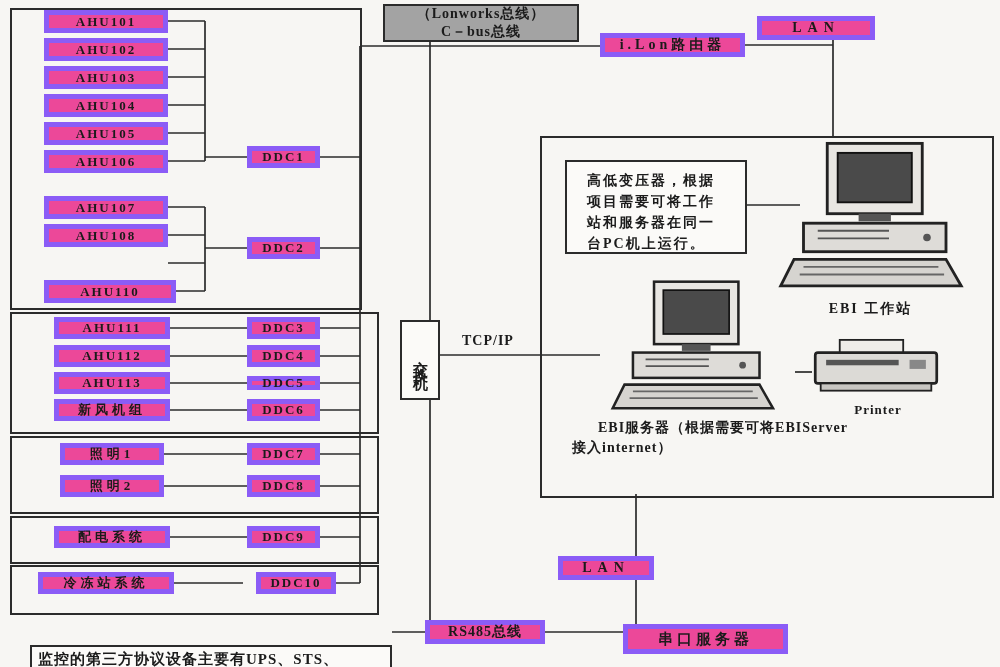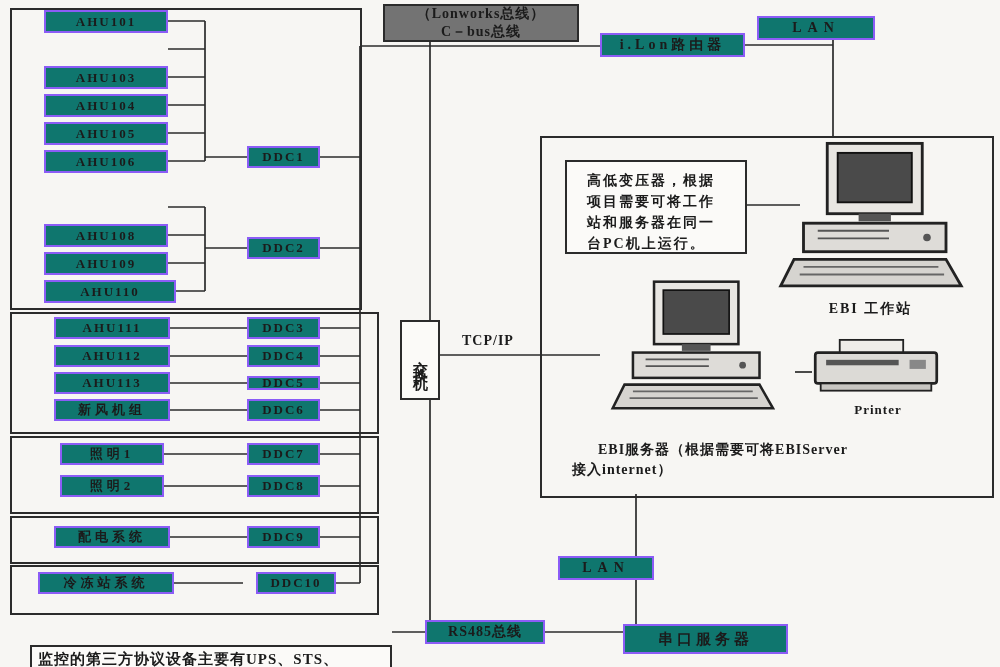--- a/index.html
+++ b/index.html
@@ -4,51 +4,51 @@
 <style>
   html,body{margin:0;padding:0;background:#e9e8e5;}
   .stage{
     position:relative;width:1000px;height:667px;margin:0 auto;
     background:#f7f6f3;overflow:hidden;
     font-family:"Liberation Serif","DejaVu Serif",serif;color:#1b1b1b;
   }
   .wires{position:absolute;left:0;top:0;z-index:1;}
   .gbox{position:absolute;border:2px solid #2b2b2b;background:transparent;z-index:2;}
   .cell{
-    position:absolute;border:2px solid #8b5cf6;background:#0f766e;z-index:3;
+    position:absolute;border:5px solid #8b5cf6;background:#ec4899;z-index:3;
     display:flex;align-items:center;justify-content:center;
     font-size:13px;font-weight:600;letter-spacing:2px;box-sizing:border-box;
     white-space:nowrap;
   }
   .cell.cjk{letter-spacing:4px;}
   .lanbox{letter-spacing:6px;font-size:14px;}
   .plain{position:absolute;z-index:3;font-weight:600;}
   .twoLine{
-    position:absolute;z-index:3;border:2px solid #2b2b2b;background:#737373;
+    position:absolute;z-index:3;border:2px solid #2b2b2b;background:#a3a3a3;
     display:flex;flex-direction:column;align-items:center;justify-content:center;
     font-size:14px;font-weight:600;line-height:18px;letter-spacing:1px;box-sizing:border-box;
   }
   .switch{
     position:absolute;z-index:3;border:2px solid #2b2b2b;background:#fbfaf8;
     display:flex;align-items:center;justify-content:center;
     writing-mode:vertical-rl;text-orientation:upright;
     font-size:15px;font-weight:700;letter-spacing:8px;box-sizing:border-box;
   }
   .noteBox{
     position:absolute;z-index:3;border:2px solid #2b2b2b;background:#fbfaf8;
     font-size:14px;font-weight:600;line-height:21px;letter-spacing:2px;
     padding:8px 20px;box-sizing:border-box;
   }
   .tpBox{
     position:absolute;z-index:3;border:2px solid #2b2b2b;background:#fbfaf8;
     font-size:15px;font-weight:700;line-height:22px;letter-spacing:1px;
     padding:1px 6px;box-sizing:border-box;
   }
   .caption{position:absolute;z-index:3;font-size:14px;font-weight:600;line-height:20px;letter-spacing:1px;}
-  .caption .l1{padding-left:26px;margin-top:22px;}
+  .caption .l1{padding-left:26px;}
   .iconwrap{position:absolute;z-index:3;}
   .lbl{position:absolute;z-index:3;font-size:14px;font-weight:600;letter-spacing:2px;text-align:center;}
 </style>
 </head>
 <body>
 
 <div class="stage">
 
   <svg class="wires" width="1000" height="667">
     <g stroke="#2b2b2b" stroke-width="1.7" fill="none">
@@ -112,27 +112,28 @@
     </g>
   </svg>
 
   <div class="gbox" style="left:10px;top:8px;width:348px;height:298px"></div>
   <div class="gbox" style="left:10px;top:312px;width:365px;height:118px"></div>
   <div class="gbox" style="left:10px;top:436px;width:365px;height:74px"></div>
   <div class="gbox" style="left:10px;top:516px;width:365px;height:44px"></div>
   <div class="gbox" style="left:10px;top:565px;width:365px;height:46px"></div>
 
   <div class="cell" style="left:44px;top:10px;width:124px;height:23px">AHU101</div>
+  <div class="cell" style="left:44px;top:38px;width:124px;height:23px">AHU102</div>
   <div class="cell" style="left:44px;top:66px;width:124px;height:23px">AHU103</div>
   <div class="cell" style="left:44px;top:94px;width:124px;height:23px">AHU104</div>
   <div class="cell" style="left:44px;top:122px;width:124px;height:23px">AHU105</div>
   <div class="cell" style="left:44px;top:150px;width:124px;height:23px">AHU106</div>
 
+  <div class="cell" style="left:44px;top:196px;width:124px;height:23px">AHU107</div>
   <div class="cell" style="left:44px;top:224px;width:124px;height:23px">AHU108</div>
-  <div class="cell" style="left:44px;top:252px;width:124px;height:23px">AHU109</div>
   <div class="cell" style="left:44px;top:280px;width:132px;height:23px">AHU110</div>
 
   <div class="cell" style="left:247px;top:146px;width:73px;height:22px">DDC1</div>
   <div class="cell" style="left:247px;top:237px;width:73px;height:22px">DDC2</div>
 
   <div class="cell" style="left:54px;top:317px;width:116px;height:22px">AHU111</div>
   <div class="cell" style="left:54px;top:345px;width:116px;height:22px">AHU112</div>
   <div class="cell" style="left:54px;top:372px;width:116px;height:22px">AHU113</div>
   <div class="cell cjk" style="left:54px;top:399px;width:116px;height:22px">新风机组</div>
   <div class="cell" style="left:247px;top:317px;width:73px;height:22px">DDC3</div>

